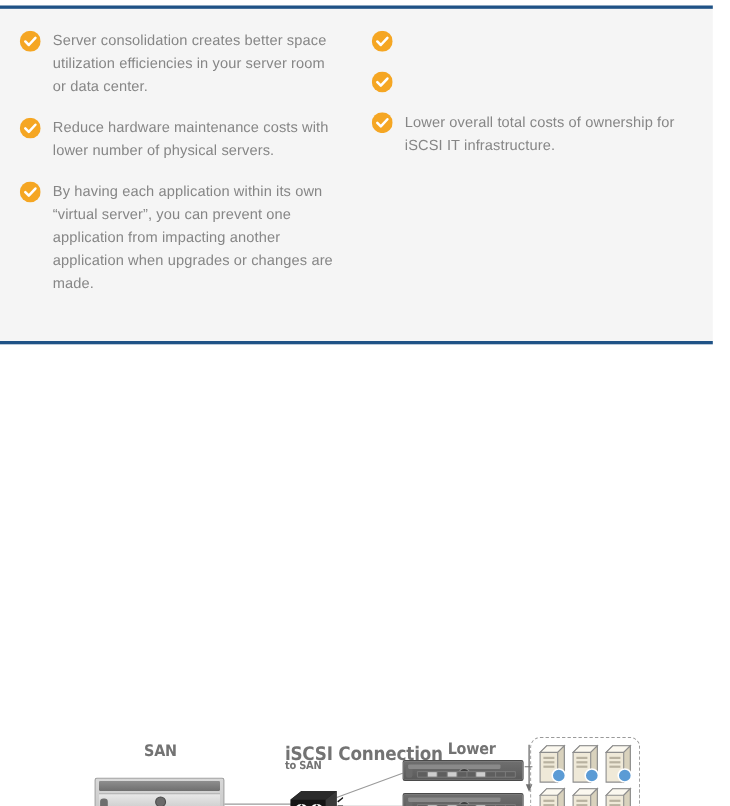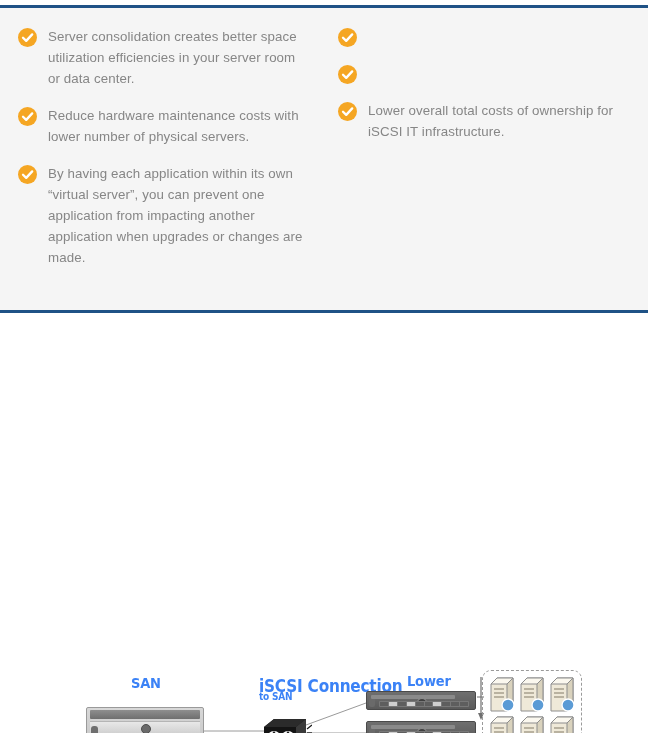--- a/index.html
+++ b/index.html
@@ -41,21 +41,21 @@
     line-height:21px;
     letter-spacing:.1px;
   }
 
   
   .diagram{
     position:absolute;left:0;top:325px;width:664px;height:400px;
   }
   .blue-label{
     position:absolute;
-    color:#3b82f6;
+    color:#737373;
     font-family:"DejaVu Sans Condensed","Liberation Sans", sans-serif;
     font-weight:bold;
     font-size:14.5px;
     letter-spacing:-.2px;
     white-space:nowrap;
   }
   
   .san-dev{
     position:absolute;left:86px;top:382px;width:118px;height:47px;
     background:linear-gradient(#d8d8d8,#c2c2c2);

